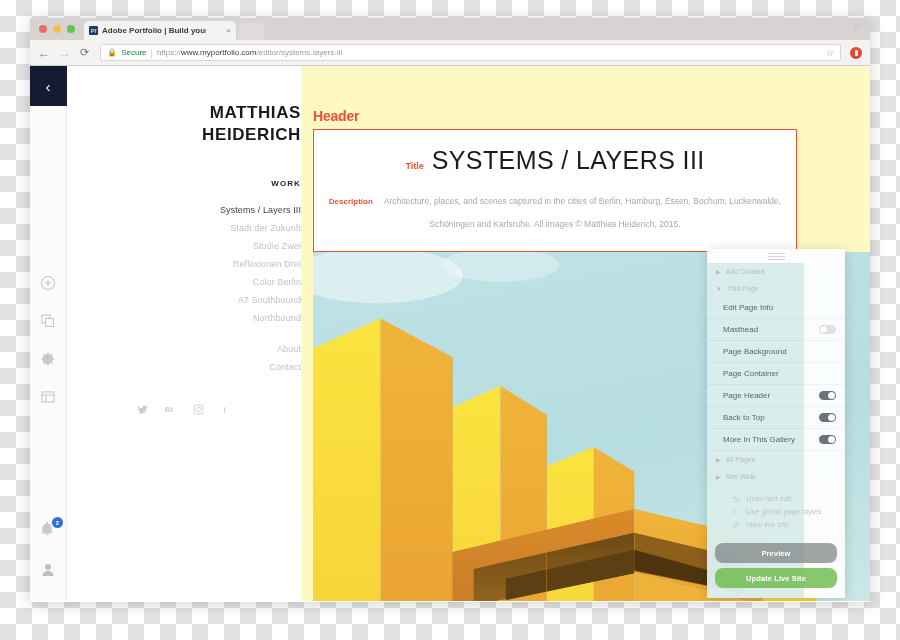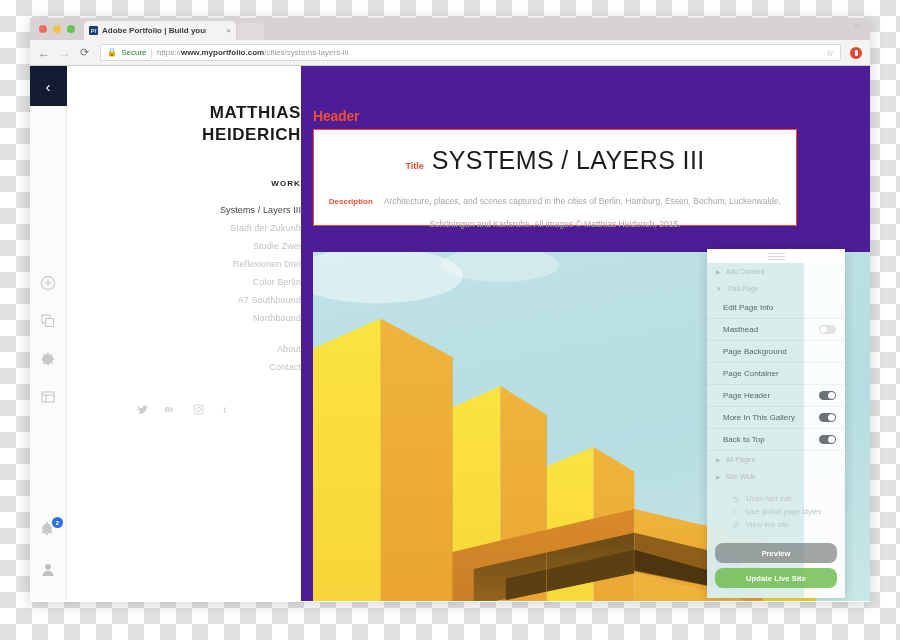--- a/index.html
+++ b/index.html
@@ -115,21 +115,21 @@
     display: flex;
     align-items: center;
     padding: 0 6px;
     gap: 4px;
     margin-left: 2px;
   }
   .lock { color: #1a7f37; font-size: 8px; }
   .secure-label { color: #1a7f37; font-size: 8px; }
   .url-sep { color: #d0d0d0; font-size: 9px; }
   .url-text { font-size: 8px; color: #9a9a9a; }
-  .url-text b { color: #3c3c3c; font-weight: bold; }
+  .url-text b { color: #3c3c3c; font-weight: normal; }
   .star { margin-left: auto; color: #9a9a9a; font-size: 9px; }
   .ext-badge {
     width: 12px; height: 12px; border-radius: 50%;
     background: #e8452c;
     display: flex; align-items: center; justify-content: center;
     flex: 0 0 auto;
   }
   .ext-badge::after {
     content: "";
     width: 3px; height: 6px;
@@ -237,41 +237,41 @@
     gap: 17px;
     color: #cdcdcd;
   }
   .soc { width: 11px; height: 11px; display:flex; align-items:center; justify-content:center; }
   .soc svg { display: block; }
 
   
   .canvas {
     flex: 1;
     position: relative;
-    background: #4c1d95;
+    background: #fef9c3;
     padding: 0;
     overflow: hidden;
   }
 
   .header-label {
     position: absolute;
     left: 12px;
     top: 42px;
     font-size: 14px;
     font-weight: bold;
     color: #f04e37;
     letter-spacing: -0.2px;
   }
 
   .header-box {
     position: absolute;
     left: 12px;
     top: 63px;
     right: 73px;
-    height: 97px;
+    height: 123px;
     border: 1.5px solid #f04e37;
     background: #ffffff;
   }
   .title-row {
     display: flex;
     align-items: baseline;
     justify-content: center;
     gap: 8px;
     margin-top: 16px;
   }
@@ -462,21 +462,21 @@
   </div>
 
   <div class="omnibox-row">
     <span class="navbtn">←</span>
     <span class="navbtn disabled">→</span>
     <span class="reload">⟳</span>
     <div class="urlbar">
       <span class="lock">🔒</span>
       <span class="secure-label">Secure</span>
       <span class="url-sep">|</span>
-      <span class="url-text"><span>https://</span><b>www.myportfolio.com</b><span>/cities/systems-layers-iii</span></span>
+      <span class="url-text"><span>https://</span><b>www.myportfolio.com</b><span>/editor/systems-layers-iii</span></span>
       <span class="star">☆</span>
     </div>
     <span class="ext-badge"></span>
   </div>
 
   <div class="app-body">
 
     <div class="rail">
       <div class="back-square">‹</div>
 
@@ -671,25 +671,25 @@
           <span>Page Background</span>
         </div>
         <div class="panel-item">
           <span>Page Container</span>
         </div>
         <div class="panel-item">
           <span>Page Header</span>
           <span class="toggle on"></span>
         </div>
         <div class="panel-item">
+          <span>Back to Top</span>
+          <span class="toggle on"></span>
+        </div>
+        <div class="panel-item">
           <span>More In This Gallery</span>
-          <span class="toggle on"></span>
-        </div>
-        <div class="panel-item">
-          <span>Back to Top</span>
           <span class="toggle on"></span>
         </div>
 
         <div class="panel-group">
           <span class="caret">▶</span>
           <span>All Pages</span>
         </div>
         <div class="panel-group">
           <span class="caret">▶</span>
           <span>Site-Wide</span>

